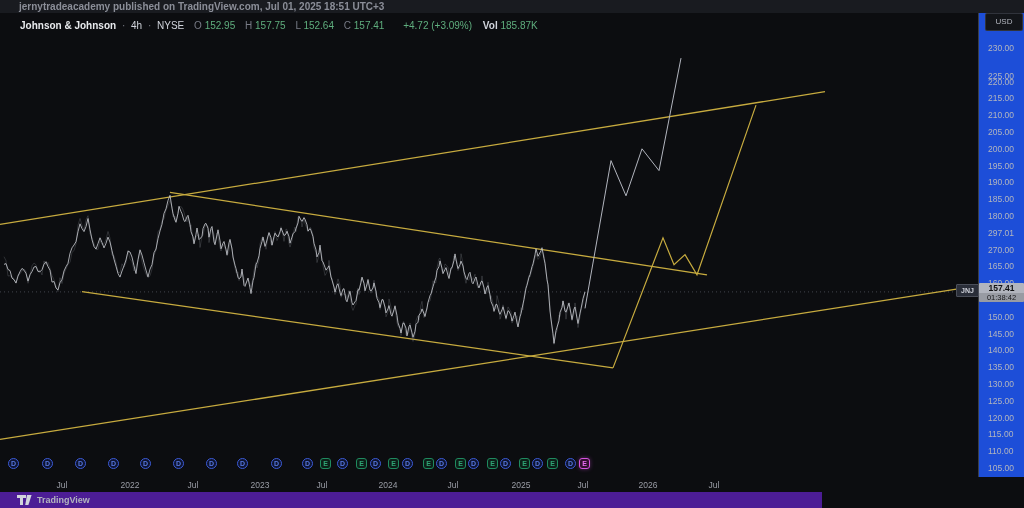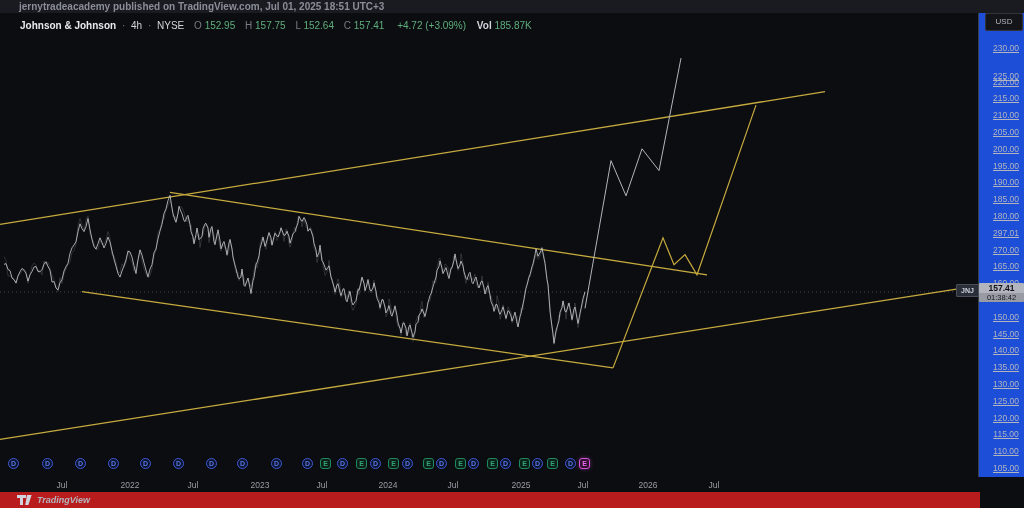--- a/index.html
+++ b/index.html
@@ -7,44 +7,44 @@
         font-family:"Liberation Sans","DejaVu Sans",sans-serif;}
   .attribution-bar{position:absolute;left:0;top:0;width:1024px;height:13px;background:#191b20;
         color:#8b8e98;font-size:10px;font-weight:bold;line-height:13px;padding-left:19px;box-sizing:border-box;}
   .chart-canvas{position:absolute;left:0;top:13px;width:978px;height:464px;}
   svg.overlay{position:absolute;left:0;top:0;width:1024px;height:508px;pointer-events:none;}
   .symbol-bar{position:absolute;left:20px;top:20px;height:12px;font-size:10px;color:#d1d4dc;white-space:nowrap;}
   .symbol-bar .name{font-weight:bold;color:#e8eaed;}
   .symbol-bar .sep{color:#787b86;margin:0 3px;}
   .symbol-bar .ohlc-letter{color:#787b86;margin-left:7px;}
   .symbol-bar .ohlc-value{color:#5fae7e;}
-  .symbol-bar .change{color:#5fae7e;margin-left:10px;text-align:center;}
+  .symbol-bar .change{color:#5fae7e;margin-left:16px;text-align:center;}
   .symbol-bar .vol-label{color:#d1d4dc;font-weight:bold;margin-left:8px;}
   .symbol-bar .vol-value{color:#5fae7e;}
   .price-axis{position:absolute;left:979px;top:13px;width:45px;height:464px;background:#1d4ed8;}
   .axis-vline{position:absolute;left:978px;top:13px;width:1px;height:479px;background:#3b3e47;}
   .usd-btn{position:absolute;left:6px;top:0px;width:36px;height:16px;border:1px solid #44485299;border-radius:2px;
         color:#b2b5be;font-size:8px;text-align:center;line-height:16px;background:#131519;}
-  .price-tick{position:absolute;left:0;width:45px;text-align:center;padding-left:9px;box-sizing:border-box;
-        color:#b2b5be;font-size:8.5px;text-decoration:underline;}
+  .price-tick{position:absolute;left:0;width:45px;text-align:left;padding-left:9px;box-sizing:border-box;
+        color:#b2b5be;font-size:8.5px;}
   .time-axis{position:absolute;left:0;top:477px;width:1024px;height:15px;background:#0c0d10;}
   .time-tick{position:absolute;top:3px;color:#9a9da6;font-size:8.5px;transform:translateX(-50%);}
   .axis-hline{position:absolute;left:0;top:477px;width:1024px;height:1px;background:#787b86;}
   .events-row{position:absolute;left:0;top:458px;width:978px;height:14px;}
   .evt{position:absolute;top:0;width:11px;height:11px;box-sizing:border-box;border-width:1.4px;border-style:solid;
         font-size:7px;font-weight:bold;text-align:center;line-height:9px;}
   .evt-D{border-radius:50%;border-color:#3c5bd6;color:#5577e0;background:#0e1430;}
   .evt-E{border-radius:3px;border-color:#1f8a5f;color:#2fa374;background:#0c1f18;}
   .evt-U{border-radius:3px;border-color:#d653e0;color:#e66bef;background:#33102f;box-shadow:0 0 4px #d653e066;}
   .jnj-tag{position:absolute;left:956px;top:284px;width:21px;height:11px;background:#2a2e39;border:1px solid #4a4e59;
         color:#d1d4dc;font-size:7px;font-weight:bold;text-align:center;line-height:11px;border-radius:1px;}
   .price-label{position:absolute;left:0px;top:283px;width:45px;border-radius:1px;overflow:hidden;text-align:center;}
   .price-label .pl-price{background:#b2b5be;color:#101114;font-size:8.5px;font-weight:bold;line-height:10px;}
   .price-label .pl-count{background:#989ba3;color:#16171a;font-size:7.5px;line-height:9px;}
-  .footer-bar{position:absolute;left:0;top:492px;width:980px;height:16px;background:#b91c1c;display:flex;align-items:center;font-style:italic;}
+  .footer-bar{position:absolute;left:0;top:492px;width:822px;height:16px;background:#4c1d95;display:flex;align-items:center;}
   .footer-bar .brand{color:#b2b5be;font-size:9px;font-weight:bold;margin-left:5px;}
   .tv-logo{margin-left:17px;display:flex;align-items:center;}
 </style>
 </head>
 <body>
 
 <div class="page">
 
   <div class="attribution-bar">
     <span>jernytradeacademy published on TradingView.com, Jul 01, 2025 18:51 UTC+3</span>

